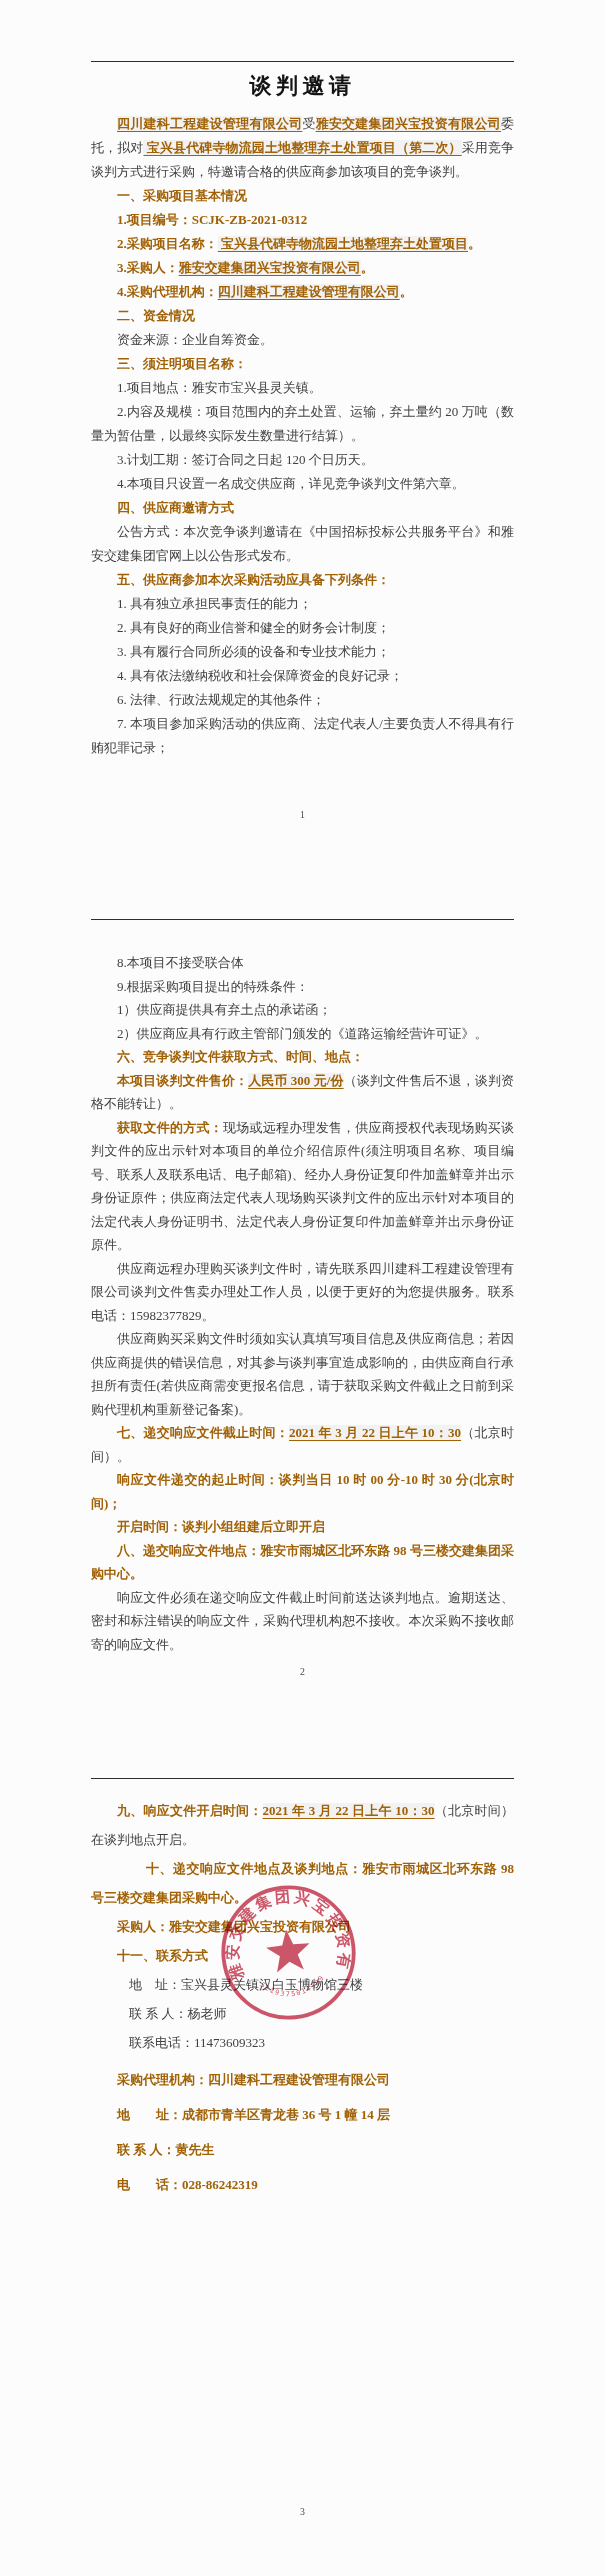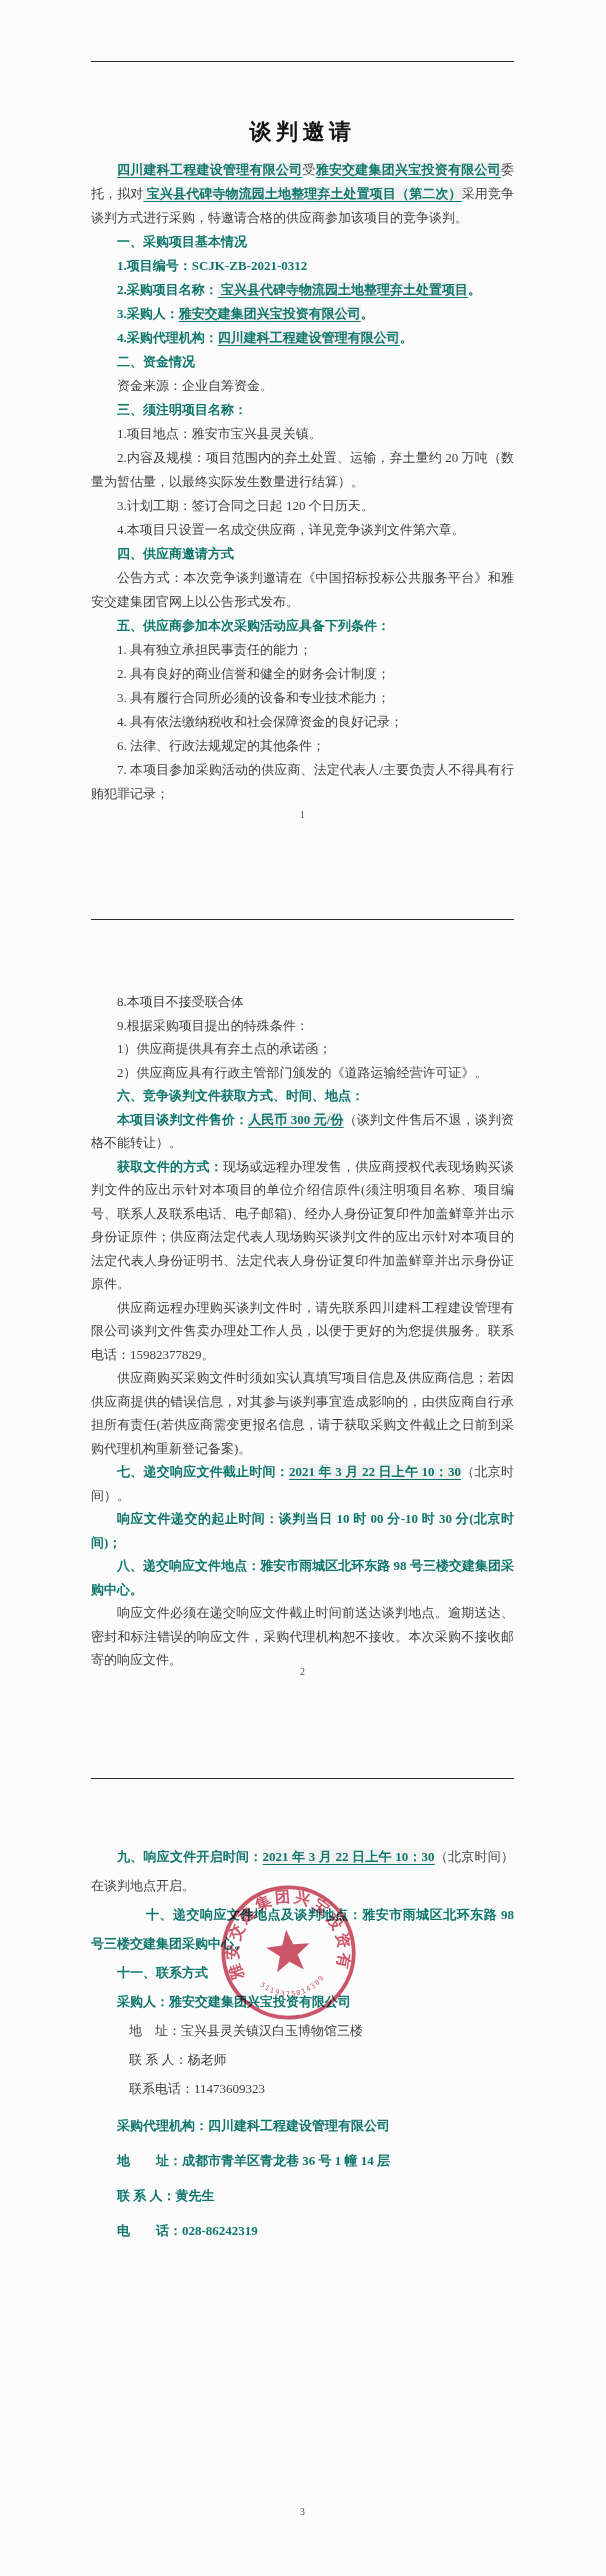--- a/index.html
+++ b/index.html
@@ -1,28 +1,28 @@
 <!DOCTYPE html>
 <html style="font-size:12px"><head>
 <meta charset="utf-8">
 <style>
   html,body{margin:0;padding:0;background:#e8e8e8;}
   .canvas{position:relative;width:606px;height:2576px;background:#fcfcfc;margin:0 auto;
     font-family:"Liberation Serif","DejaVu Serif",serif;color:#3f3f3f;overflow:hidden;}
   .page{position:absolute;left:0;width:606px;height:858px;}
   .rule{position:absolute;left:91px;top:61px;width:423px;border-top:1.5px solid #2e2e2e;}
-  .body{position:absolute;left:91px;width:423px;font-size:13px;text-align:justify;margin-top:46px;}
+  .body{position:absolute;left:91px;width:423px;font-size:13px;text-align:justify;}
   .lh32 p{line-height:24px;}
   .lh31 p{line-height:23.5px;}
   .lh38 p{line-height:29px;}
   .title{margin:0 0 10.6px 0;text-align:center;font-size:22px;font-weight:700;color:#141414;
     letter-spacing:4.5px;line-height:30px;text-indent:0;}
   p{margin:0;text-indent:26px;}
   .ind70{text-indent:55px;}
-  .b{font-weight:700;color:#0f766e;}
+  .b{font-weight:700;color:#a16207;}
   .u{text-decoration:underline;text-underline-offset:3px;text-decoration-thickness:1.1px;}
   .hl{background:rgba(110,110,110,0.07);}
   .gap-top{margin-top:4.5px;}
   .agency-block p{line-height:35px;}
   .pageno{position:absolute;left:91px;width:423px;text-align:center;font-size:9.8px;color:#4a4a4a;}
   .seal{position:absolute;left:218px;top:165px;mix-blend-mode:multiply;opacity:0.88;}
 </style>
 </head>
 <body>
 
@@ -53,45 +53,46 @@
       <p>3. 具有履行合同所必须的设备和专业技术能力；</p>
       <p>4. 具有依法缴纳税收和社会保障资金的良好记录；</p>
       <p>6. 法律、行政法规规定的其他条件；</p>
       <p>7. 本项目参加采购活动的供应商、法定代表人/主要负责人不得具有行贿犯罪记录；</p>
     </div>
     <div class="pageno" style="top:809px">1</div>
   </section>
 
   <section class="page" style="top:858px">
     <div class="rule"></div>
-    <div class="body lh31" style="top:86px">
+    <div class="body lh31" style="top:93px">
       <p>8.本项目不接受联合体</p>
       <p>9.根据采购项目提出的特殊条件：</p>
       <p>1）供应商提供具有弃土点的承诺函；</p>
       <p>2）供应商应具有行政主管部门颁发的《道路运输经营许可证》。</p>
       <p class="b">六、竞争谈判文件获取方式、时间、地点：</p>
       <p><span class="b">本项目谈判文件售价：</span><span class="b u hl">人民币 300 元/份</span><span>（谈判文件售后不退，谈判资格不能转让）。</span></p>
       <p><span class="b">获取文件的方式：</span><span>现场或远程办理发售，供应商授权代表现场购买谈判文件的应出示针对本项目的单位介绍信原件(须注明项目名称、项目编号、联系人及联系电话、电子邮箱)、经办人身份证复印件加盖鲜章并出示身份证原件；供应商法定代表人现场购买谈判文件的应出示针对本项目的法定代表人身份证明书、法定代表人身份证复印件加盖鲜章并出示身份证原件。</span></p>
       <p>供应商远程办理购买谈判文件时，请先联系四川建科工程建设管理有限公司谈判文件售卖办理处工作人员，以便于更好的为您提供服务。联系电话：15982377829。</p>
       <p>供应商购买采购文件时须如实认真填写项目信息及供应商信息；若因供应商提供的错误信息，对其参与谈判事宜造成影响的，由供应商自行承担所有责任(若供应商需变更报名信息，请于获取采购文件截止之日前到采购代理机构重新登记备案)。</p>
       <p><span class="b">七、递交响应文件截止时间：</span><span class="b u hl">2021 年 3 月 22 日上午 10：30</span><span>（北京时间）。</span></p>
       <p class="b">响应文件递交的起止时间：谈判当日 10 时 00 分-10 时 30 分(北京时间)；</p>
+      <p class="b">开启时间：谈判小组组建后立即开启</p>
       <p class="b">八、递交响应文件地点：雅安市雨城区北环东路 98 号三楼交建集团采购中心。</p>
       <p>响应文件必须在递交响应文件截止时间前送达谈判地点。逾期送达、密封和标注错误的响应文件，采购代理机构恕不接收。本次采购不接收邮寄的响应文件。</p>
     </div>
     <div class="pageno" style="top:808px">2</div>
   </section>
 
   <section class="page" style="top:1717px">
     <div class="rule"></div>
     <div class="body lh38" style="top:79px">
       <p><span class="b">九、响应文件开启时间：</span><span class="b u hl">2021 年 3 月 22 日上午 10：30</span><span>（北京时间）在谈判地点开启。</span></p>
       <p class="b ind70">十、递交响应文件地点及谈判地点：雅安市雨城区北环东路 98 号三楼交建集团采购中心。</p>
+      <p class="b">采购人：雅安交建集团兴宝投资有限公司</p>
       <p class="b">十一、联系方式</p>
-      <p class="b">采购人：雅安交建集团兴宝投资有限公司</p>
       <p style="text-indent:38px">地　址：宝兴县灵关镇汉白玉博物馆三楼</p>
       <p style="text-indent:38px">联 系 人：杨老师</p>
       <p style="text-indent:38px">联系电话：11473609323</p>
       <div class="agency-block gap-top">
         <p class="b">采购代理机构：四川建科工程建设管理有限公司</p>
         <p class="b">地　　址：成都市青羊区青龙巷 36 号 1 幢 14 层</p>
         <p class="b">联 系 人：黄先生</p>
         <p class="b">电　　话：028-86242319</p>
       </div>
     </div>

